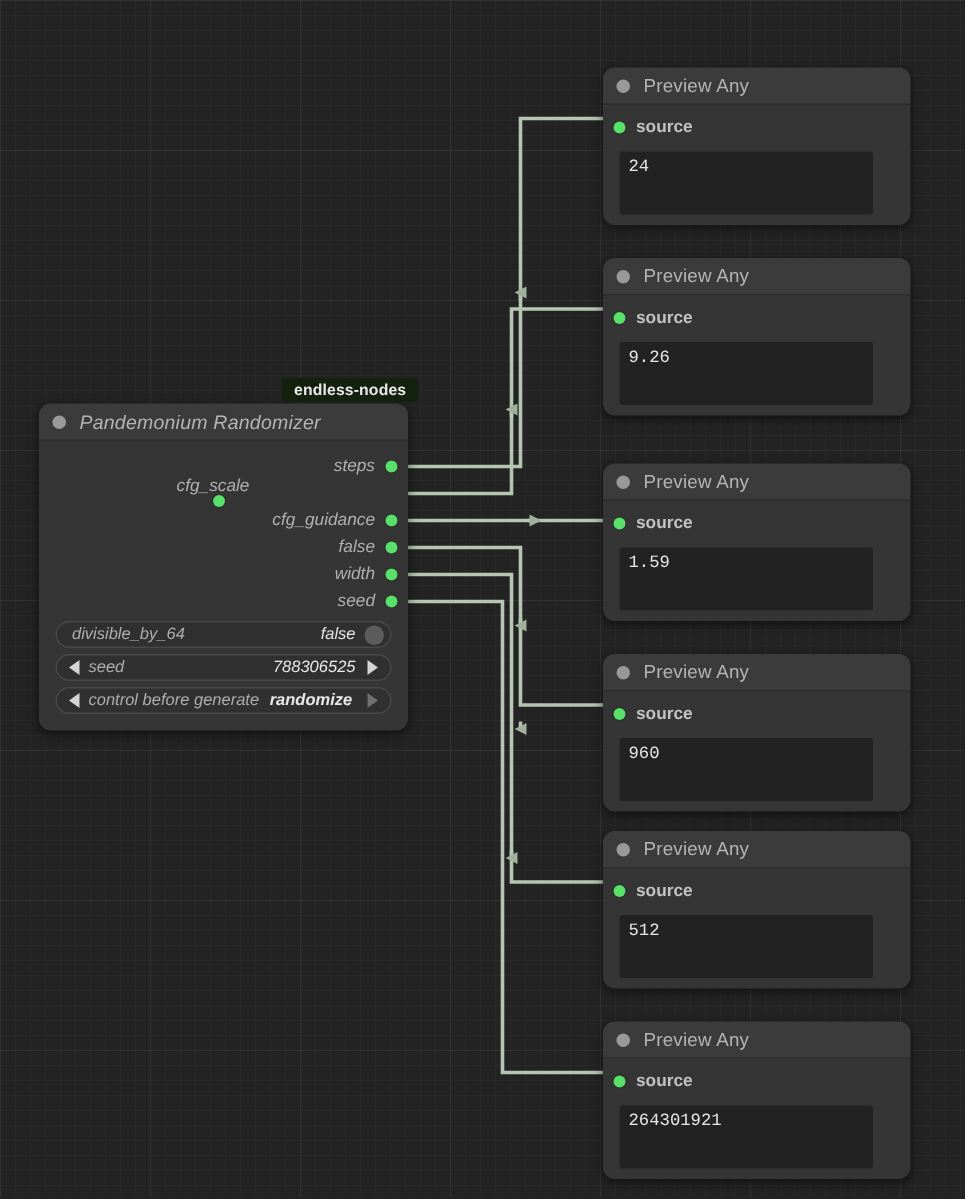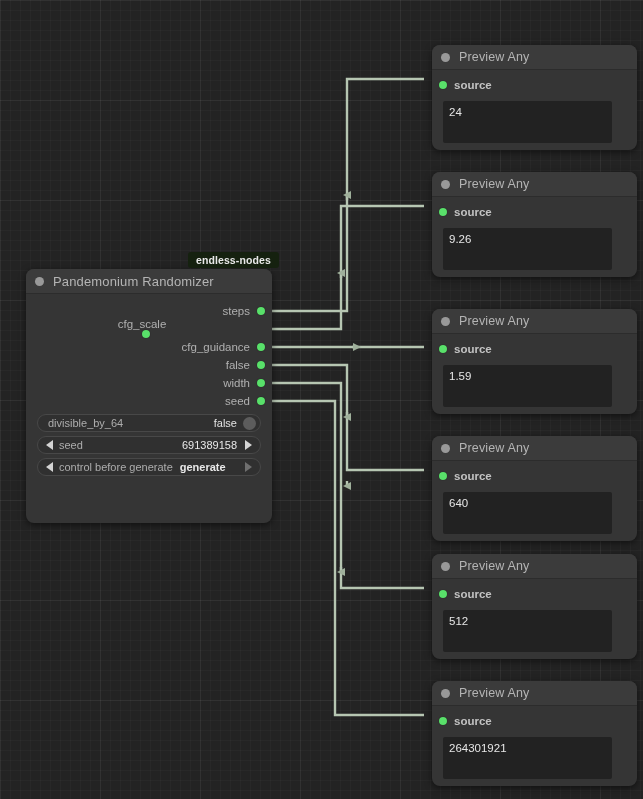--- a/index.html
+++ b/index.html
@@ -61,21 +61,22 @@
     font-size: 12.5px;
     letter-spacing: 0.15px;
     white-space: nowrap;
   }
 
   
   #randomizer {
     left: 26px;
     top: 269px;
     width: 246px;
-    height: 254px;
+    height: 218px;
+    font-style: italic;
   }
   #randomizer .node-title-text { font-size: 13px; }
   .node-body { position: relative; }
 
   .out-row {
     position: absolute;
     right: 0;
     height: 18px;
     display: flex;
     align-items: center;
@@ -159,21 +160,21 @@
     font-size: 10.5px;
     font-weight: bold;
     display: flex;
     align-items: center;
     letter-spacing: 0.1px;
     z-index: 5;
   }
 
   
   .preview {
-    left: 432px;
+    left: 402px;
     width: 205px;
     height: 105px;
   }
   .prev-body { position: relative; height: 80px; }
   .in-row {
     position: absolute;
     left: 0; top: 6px;
     height: 18px;
     display: flex;
     align-items: center;
@@ -190,21 +191,21 @@
     position: absolute;
     left: 11px;
     top: 31px;
     width: 169px;
     height: 42px;
     background: #222222;
     border-radius: 2px;
     box-sizing: border-box;
     padding: 4px 6px;
     color: #e6e6e6;
-    font-family: Liberation Sans, sans-serif;
+    font-family: Liberation Mono, monospace;
     font-size: 11.5px;
     line-height: 14px;
     overflow: hidden;
   }
 </style>
 </head>
 <body>
 
 <div id="canvas">
 
@@ -281,28 +282,28 @@
 
       <div class="widget" style="top:120px;" id="w-div64">
         <span class="w-name">divisible_by_64</span>
         <span class="w-value">false</span>
         <span class="w-toggle"></span>
       </div>
 
       <div class="widget" style="top:142px;" id="w-seed">
         <span class="arrow-l"></span>
         <span class="w-name" style="margin-left:0">seed</span>
-        <span class="w-value">691389158</span>
+        <span class="w-value">788306525</span>
         <span class="arrow-r"></span>
       </div>
 
       <div class="widget" style="top:164px;" id="w-ctrl">
         <span class="arrow-l"></span>
         <span class="w-combo-name">control before generate</span>
-        <span class="w-combo-val">generate</span>
+        <span class="w-combo-val">randomize</span>
         <span class="arrow-r dim" style="margin-left:auto"></span>
       </div>
 
     </div>
   </div>
 
   <div class="node preview" style="top:45px;">
     <div class="node-title">
       <span class="collapse-dot"></span>
       <span class="node-title-text">Preview Any</span>
@@ -347,21 +348,21 @@
   <div class="node preview" style="top:436px;">
     <div class="node-title">
       <span class="collapse-dot"></span>
       <span class="node-title-text">Preview Any</span>
     </div>
     <div class="prev-body">
       <div class="in-row">
         <span class="port-dot"></span>
         <span class="in-label">source</span>
       </div>
-      <div class="textbox">640</div>
+      <div class="textbox">960</div>
     </div>
   </div>
 
   <div class="node preview" style="top:554px;">
     <div class="node-title">
       <span class="collapse-dot"></span>
       <span class="node-title-text">Preview Any</span>
     </div>
     <div class="prev-body">
       <div class="in-row">

